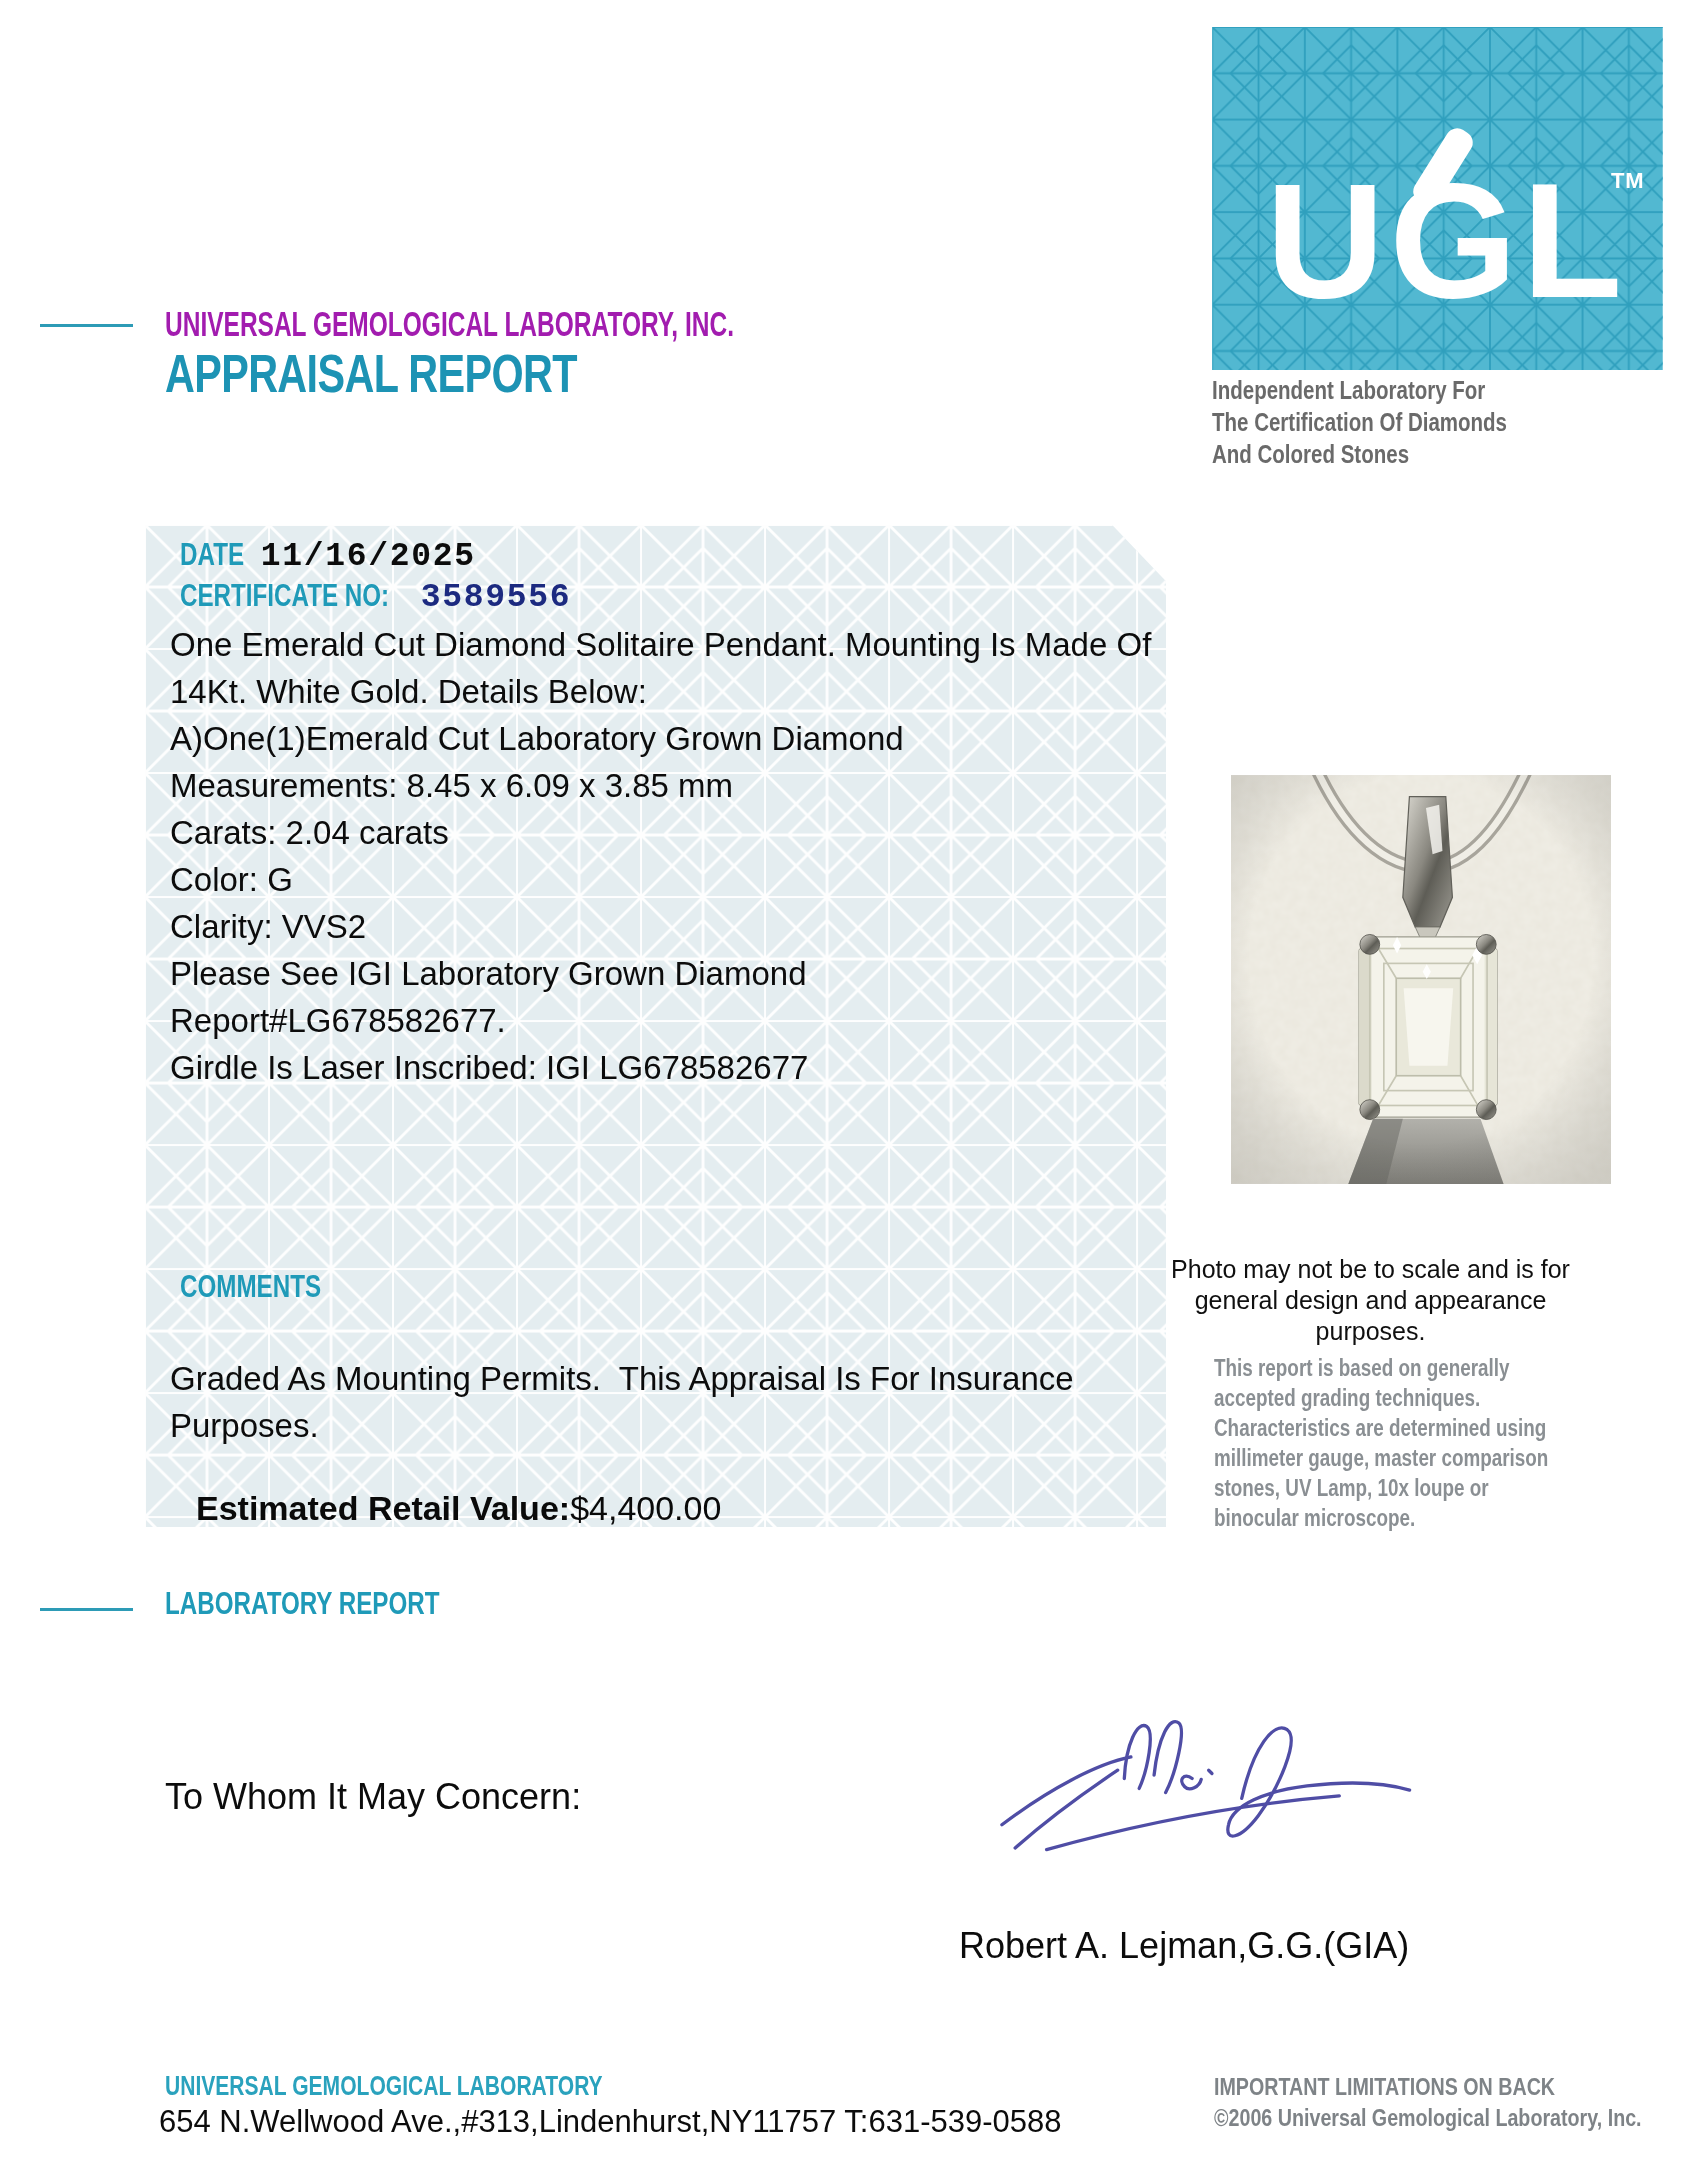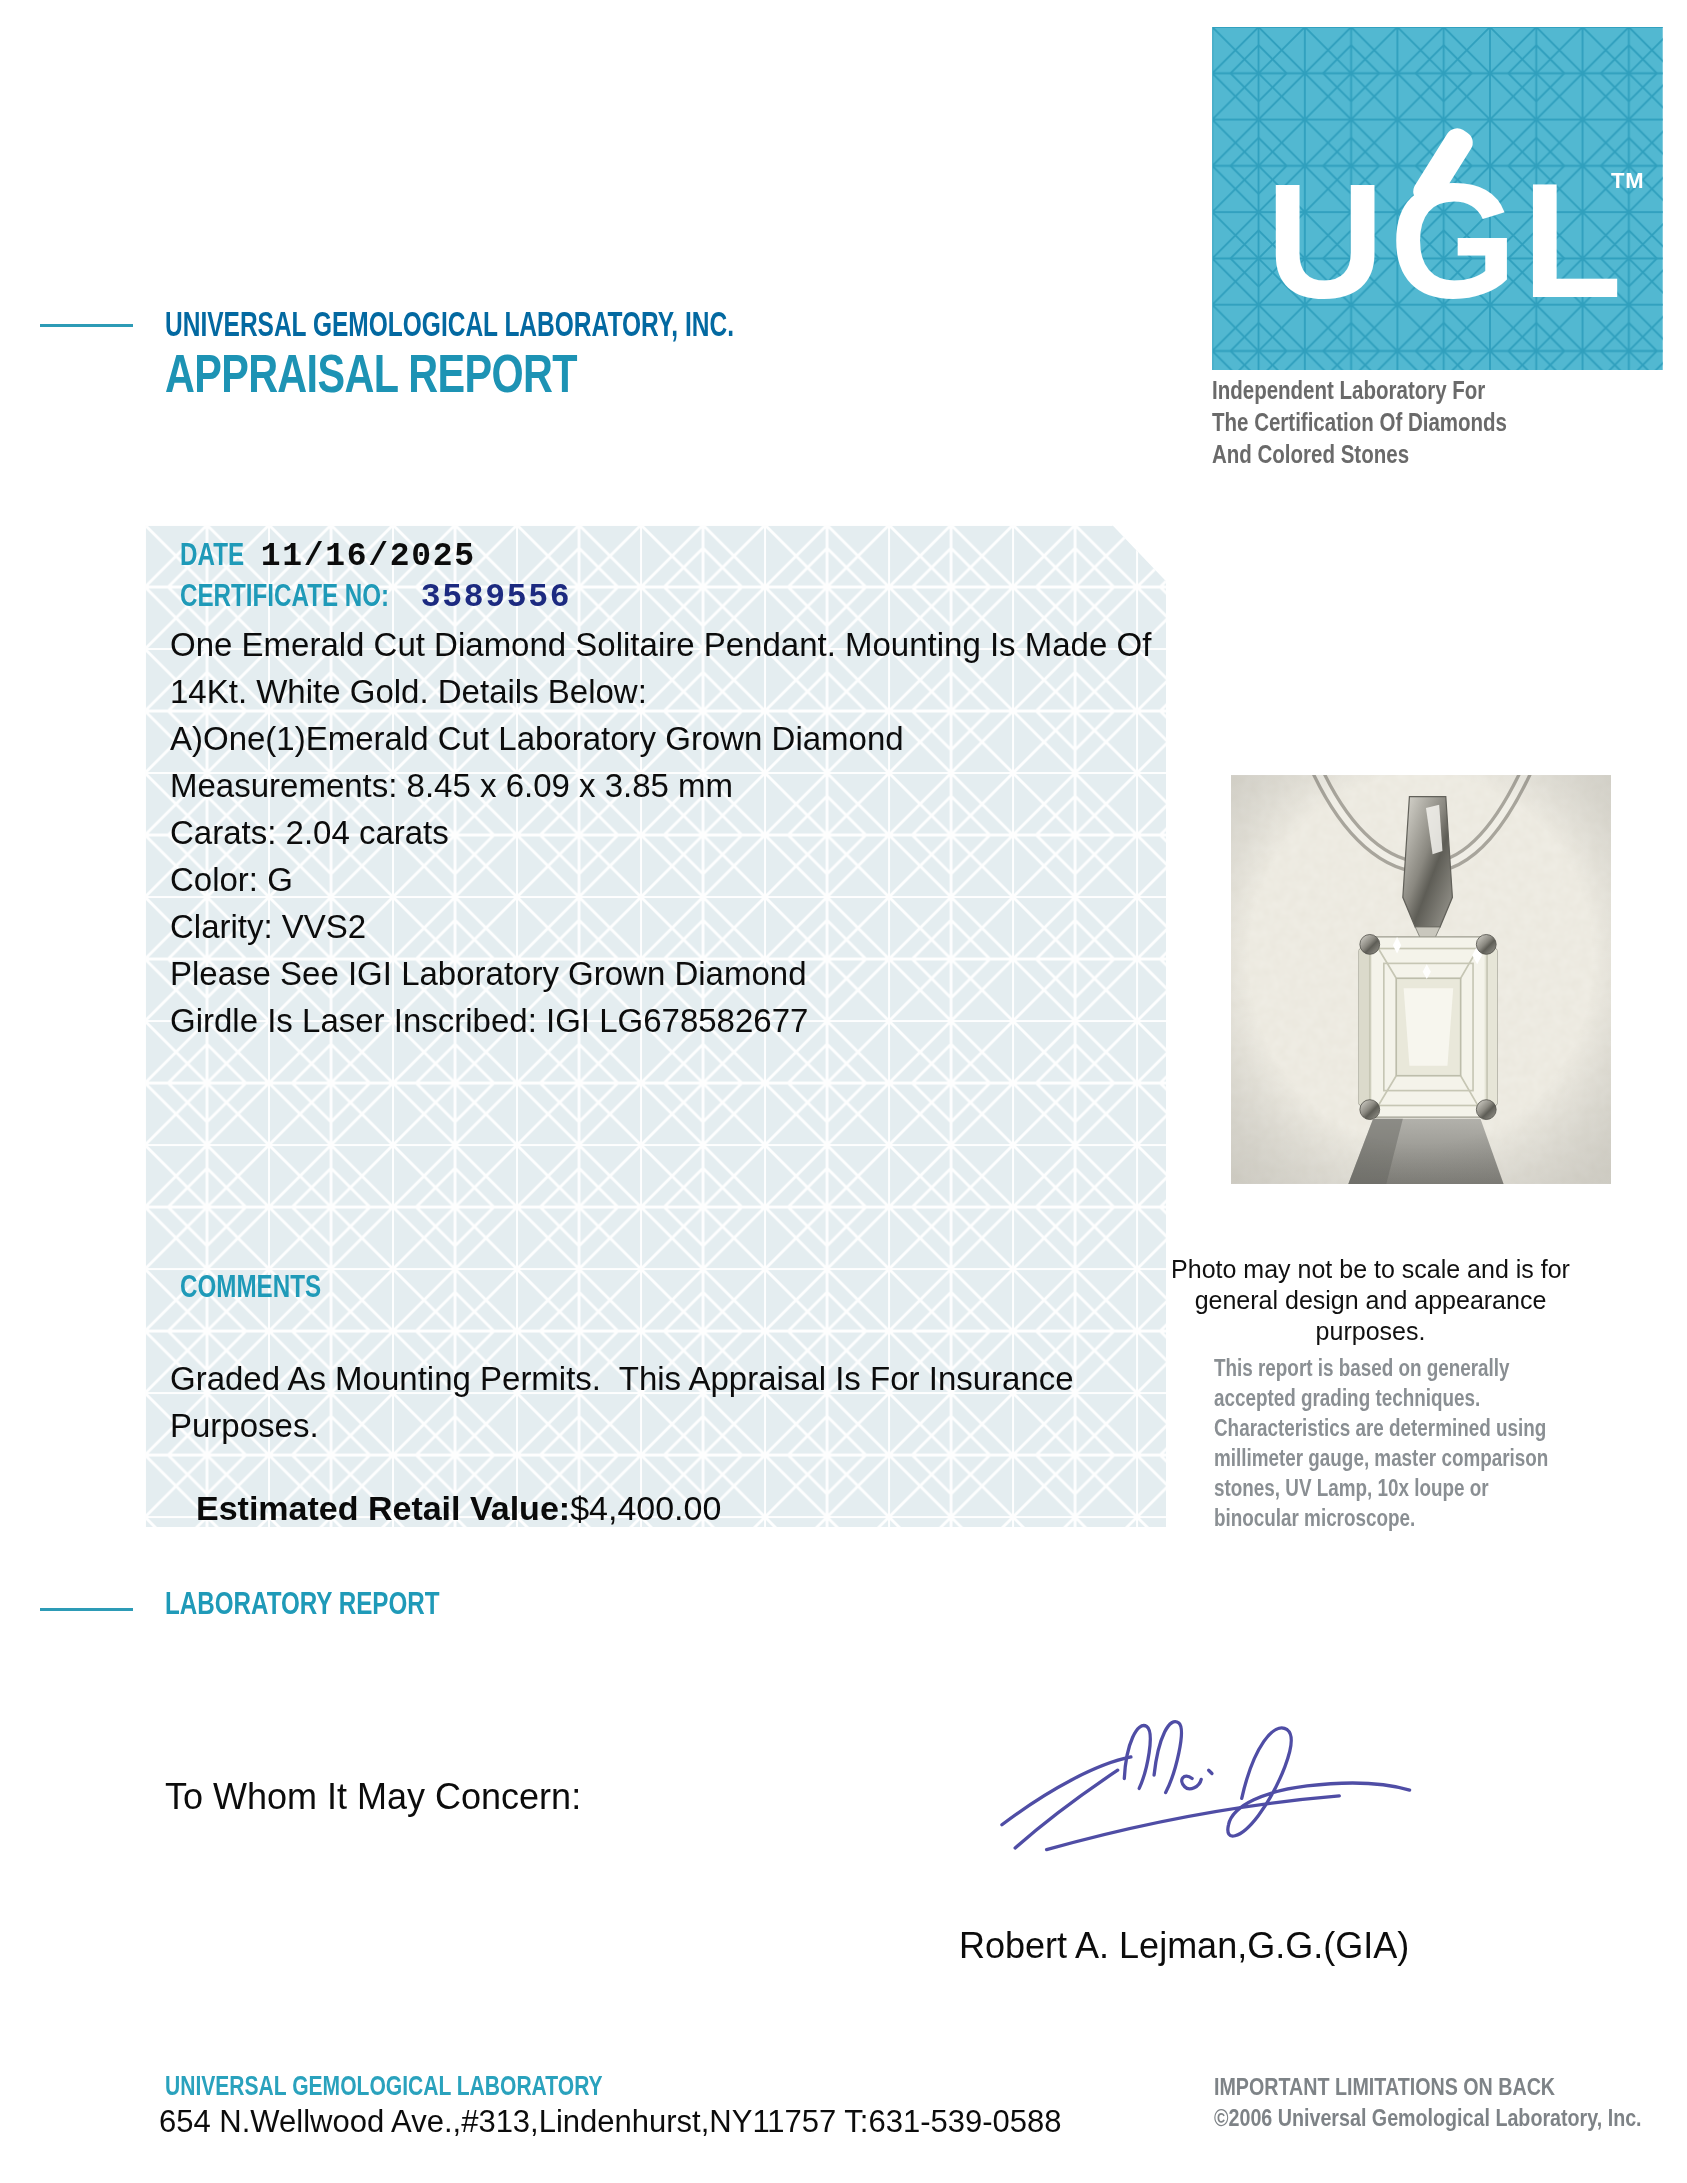--- a/index.html
+++ b/index.html
@@ -3,21 +3,21 @@
 <meta charset="utf-8">
 <style>
   html,body{margin:0;padding:0;background:#ffffff;}
   .page{position:relative;width:1687px;height:2183px;background:#ffffff;overflow:hidden;
         font-family:"Liberation Sans",sans-serif;color:#111;}
   .abs{position:absolute;}
   .cond{display:inline-block;transform:scaleX(0.78);transform-origin:0 50%;white-space:pre;}
   .cond70{display:inline-block;transform:scaleX(0.70);transform-origin:0 50%;white-space:pre;}
   .cond82{display:inline-block;transform:scaleX(0.82);transform-origin:0 50%;white-space:pre;}
   .rule{background:#2d9bb6;height:3.3px;}
-  .hdr-company{font-size:35px;font-weight:bold;color:#0369a1;}
+  .hdr-company{font-size:35px;font-weight:bold;color:#a21caf;}
   .hdr-title{font-size:53px;font-weight:bold;color:#1d93b4;letter-spacing:-0.8px;}
   .tagline{font-size:25px;font-weight:bold;color:#6a6a6a;line-height:32px;}
   .label-teal{font-size:31px;font-weight:bold;color:#1f9ab8;}
   .mono-val{font-family:"Liberation Mono",monospace;font-weight:bold;font-size:33px;letter-spacing:1.7px;}
   .body-line{font-size:33px;line-height:47px;white-space:pre;color:#0c0c0c;}
   .value-label{font-size:34px;font-weight:bold;color:#0a0a0a;}
   .value-amount{font-size:34px;color:#0a0a0a;margin-top:11px;}
   .caption{font-size:25px;line-height:31px;color:#101010;text-align:center;}
   .basis{font-size:23px;font-weight:bold;color:#8a8f93;line-height:30px;}
   .salutation{font-size:36px;color:#0c0c0c;}
@@ -98,20 +98,21 @@
     
     <div class="abs" style="left:25px;top:96px;">
       <div class="body-line">One Emerald Cut Diamond Solitaire Pendant. Mounting Is Made Of</div>
       <div class="body-line">14Kt. White Gold. Details Below:</div>
       <div class="body-line">A)One(1)Emerald Cut Laboratory Grown Diamond</div>
       <div class="body-line">Measurements: 8.45 x 6.09 x 3.85 mm</div>
       <div class="body-line">Carats: 2.04 carats</div>
       <div class="body-line">Color: G</div>
       <div class="body-line">Clarity: VVS2</div>
       <div class="body-line">Please See IGI Laboratory Grown Diamond</div>
+      <div class="body-line">Report#LG678582677.</div>
       <div class="body-line">Girdle Is Laser Inscribed: IGI LG678582677</div>
     </div>
 
     
     <div class="abs" style="left:35px;top:744px;">
       <span class="label-teal cond">COMMENTS</span>
     </div>
     <div class="abs" style="left:25px;top:787px;margin-top:43px;">
       <div class="body-line">Graded As Mounting Permits.  This Appraisal Is For Insurance</div>
       <div class="body-line">Purposes.</div>

